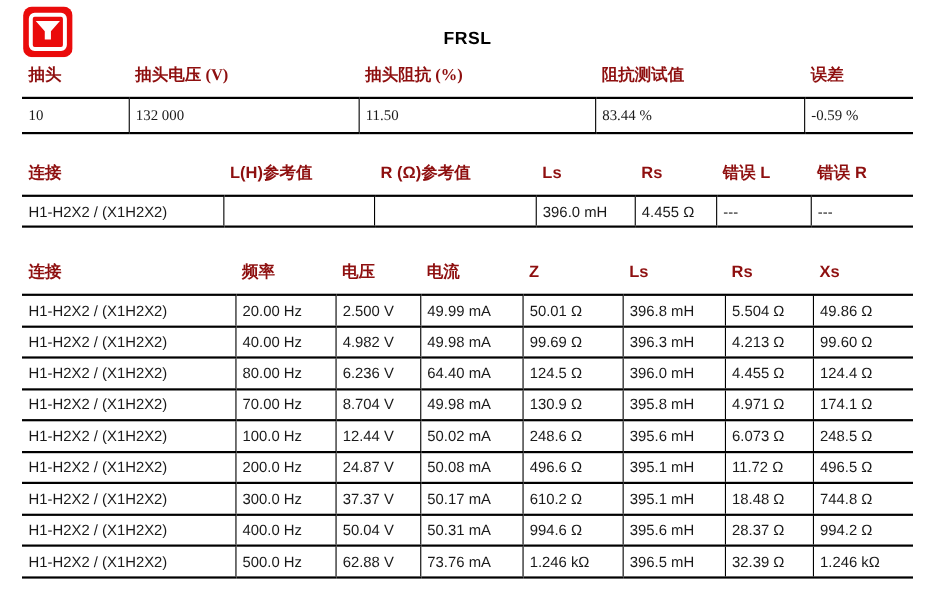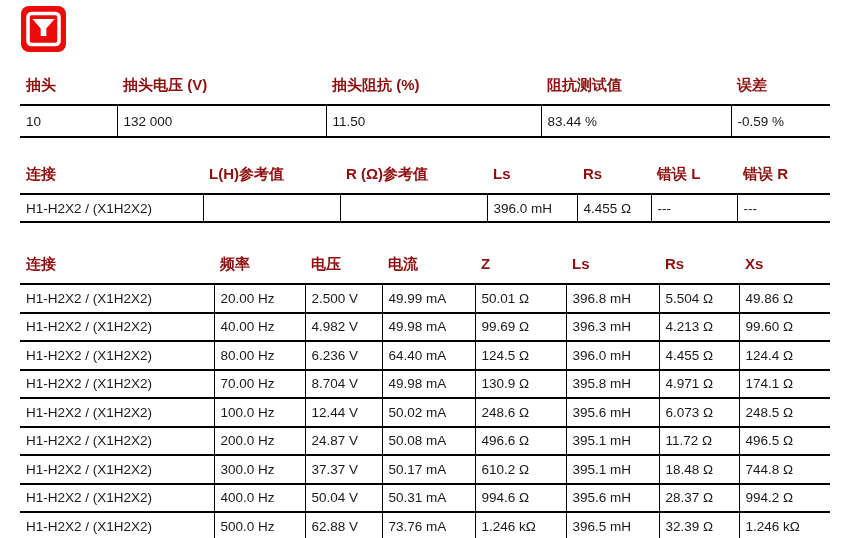--- a/index.html
+++ b/index.html
@@ -18,40 +18,41 @@
     color:var(--header_text,#8e0f0f); font-weight:bold; font-size:15px;
     text-align:left; vertical-align:bottom; padding:0 0 10px 6px;
     line-height:18px; white-space:nowrap; overflow:hidden;
   }
   table.rpt td {
     font-size:13.5px; color:var(--data_text,#1a1a1a); vertical-align:middle;
     padding:0 0 0 6px; white-space:nowrap; overflow:hidden;
     border-top:2px solid var(--table_line,#000); border-bottom:2px solid var(--table_line,#000);
   }
   table.rpt td + td { border-left:1.5px solid var(--table_line,#000); }
-  .t1 { margin-top:20px; }
+  .t1 { margin-top:4px;font-family:Liberation Serif, serif; }
   .t1 td { height:30px; }
   .t2 { margin-top:27px; }
   .t2 td { height:26px; }
   .t3 { margin-top:32px; }
   .t3 td { height:26.5px; }
 </style>
 </head>
 <body>
 
 <div class="page">
 
   <div class="topbar">
     <span class="logo">
       <svg width="45" height="46" viewBox="0 0 45 46" xmlns="http://www.w3.org/2000/svg">
         <rect x="0" y="0" width="45" height="46" rx="8" fill="currentColor"></rect>
         <rect x="7" y="7.5" width="31" height="31" rx="3.5" fill="none" stroke="#ffffff" stroke-width="3.6"></rect>
         <polygon points="11.5,13 33.5,13 25.3,22.5 25.3,30 19.7,30 19.7,22.5" fill="#ffffff"></polygon>
       </svg>
     </span>
+    <div class="page-title">FRSL</div>
   </div>
 
   <table class="rpt t1">
     <colgroup>
       <col style="width:97px">
         <col style="width:209px">
         <col style="width:215px">
         <col style="width:190px">
         <col style="width:99px">
     </colgroup>

